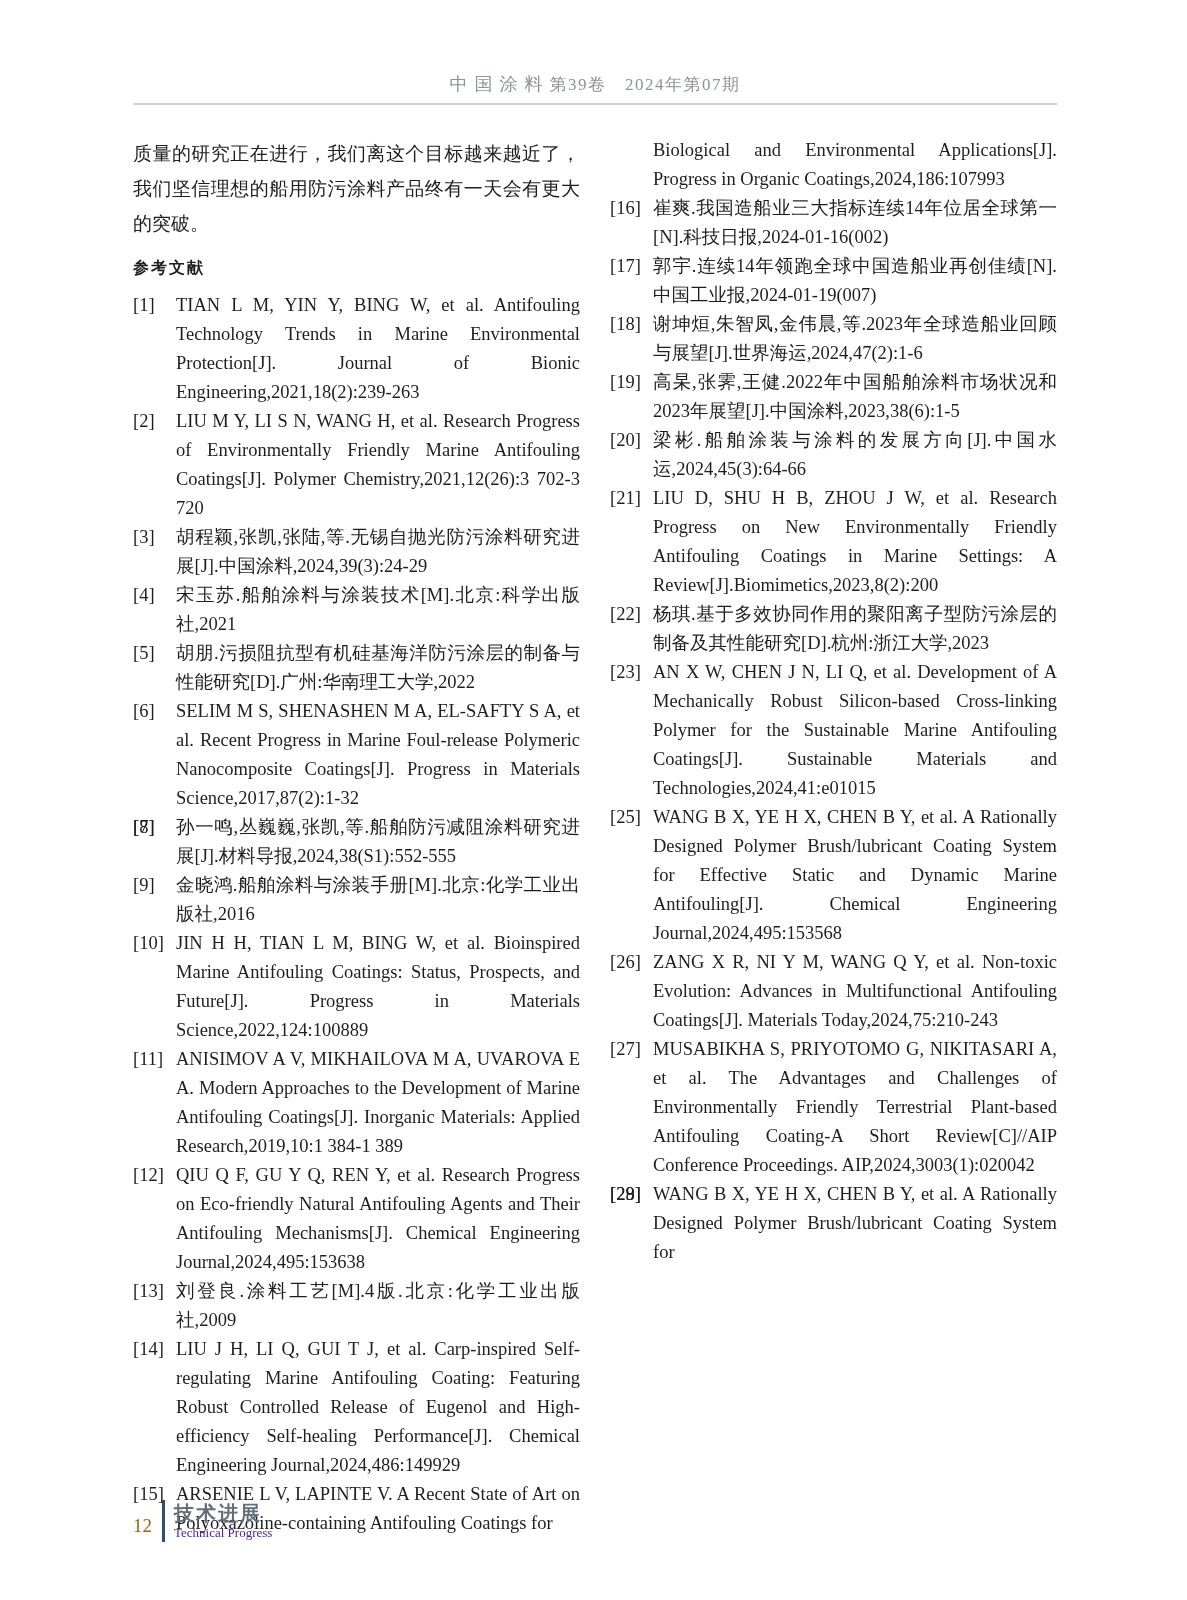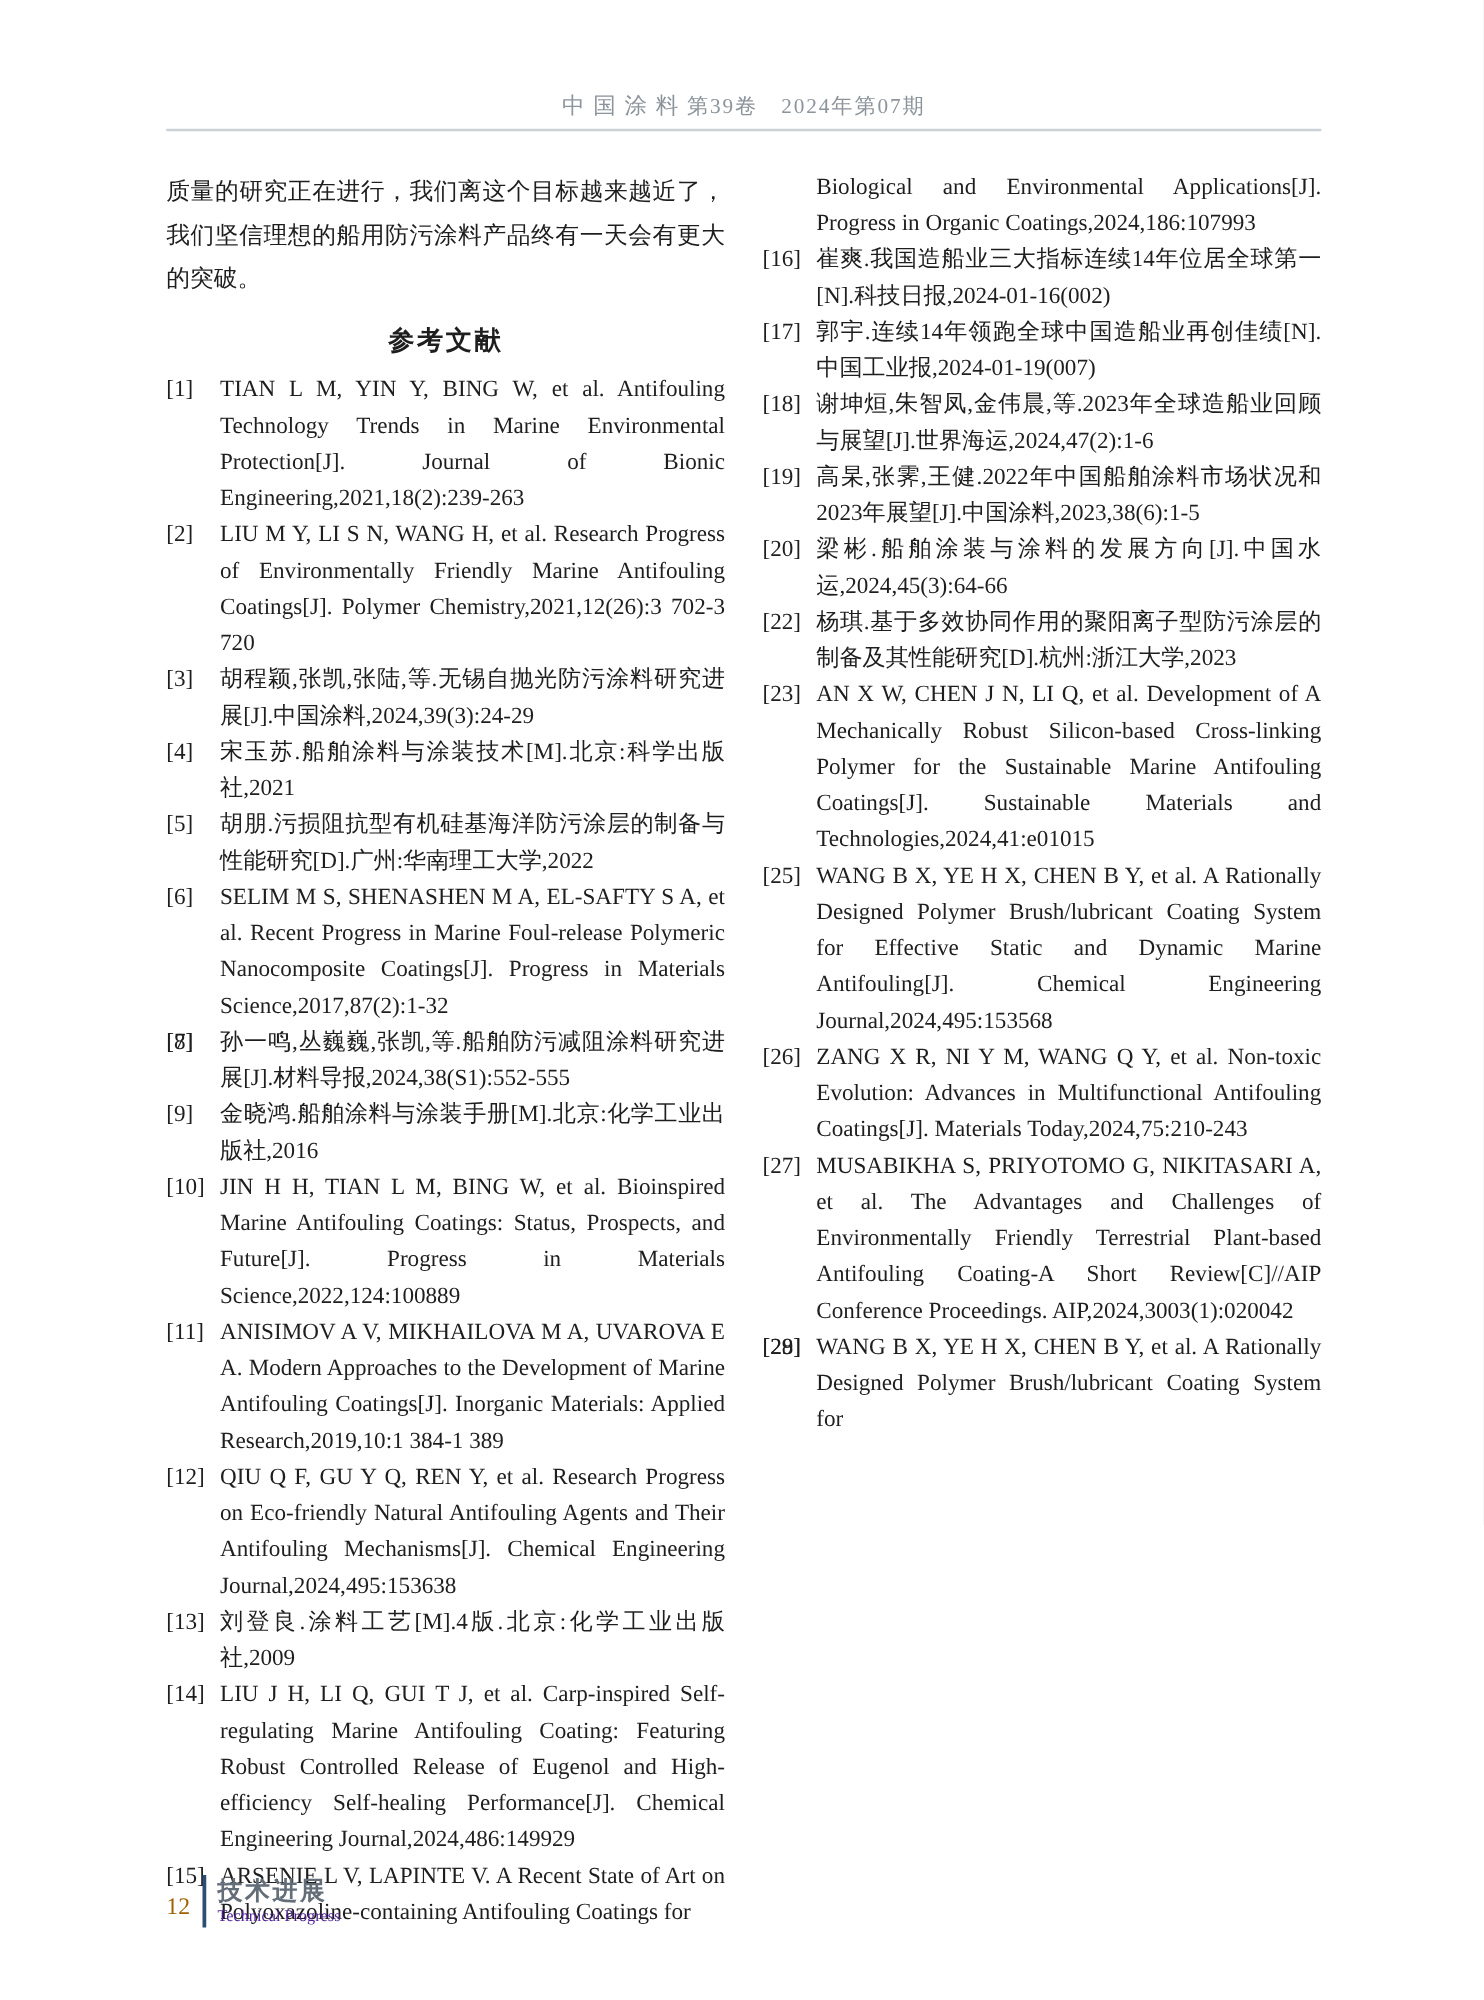--- a/index.html
+++ b/index.html
@@ -41,23 +41,22 @@
   .col { width: 447px; }
 
   .intro {
     font-size: 19px;
     line-height: 35px;
     text-align: justify;
     text-justify: inter-character;
     margin: 0 0 0 0;
   }
   .refs-heading {
-    text-align: center;
     font-weight: bold;
-    font-size: 21px;
+    font-size: 16px;
     letter-spacing: 2px;
     margin: 17px 0 12px 0;
   }
   .ref {
     position: relative;
     padding-left: 43px;
     font-size: 18.5px;
     line-height: 29px;
     text-align: justify;
     text-justify: inter-word;
@@ -197,20 +196,24 @@
         <span class="ref-num">[18]</span>
         <span>谢坤烜,朱智凤,金伟晨,等.2023年全球造船业回顾与展望[J].世界海运,2024,47(2):1-6</span>
       </div>
       <div class="ref">
         <span class="ref-num">[19]</span>
         <span>高杲,张霁,王健.2022年中国船舶涂料市场状况和2023年展望[J].中国涂料,2023,38(6):1-5</span>
       </div>
       <div class="ref">
         <span class="ref-num">[20]</span>
         <span>梁彬.船舶涂装与涂料的发展方向[J].中国水运,2024,45(3):64-66</span>
+      </div>
+      <div class="ref">
+        <span class="ref-num">[21]</span>
+        <span>LIU D, SHU H B, ZHOU J W, et al. Research Progress on New Environmentally Friendly Antifouling Coatings in Marine Settings: A Review[J].Biomimetics,2023,8(2):200</span>
       </div>
       <div class="ref">
         <span class="ref-num">[22]</span>
         <span>杨琪.基于多效协同作用的聚阳离子型防污涂层的制备及其性能研究[D].杭州:浙江大学,2023</span>
       </div>
       <div class="ref">
         <span class="ref-num">[23]</span>
         <span>AN X W, CHEN J N, LI Q, et al. Development of A Mechanically Robust Silicon-based Cross-linking Polymer for the Sustainable Marine Antifouling Coatings[J]. Sustainable Materials and Technologies,2024,41:e01015</span>
       </div>
       <div class="ref">

